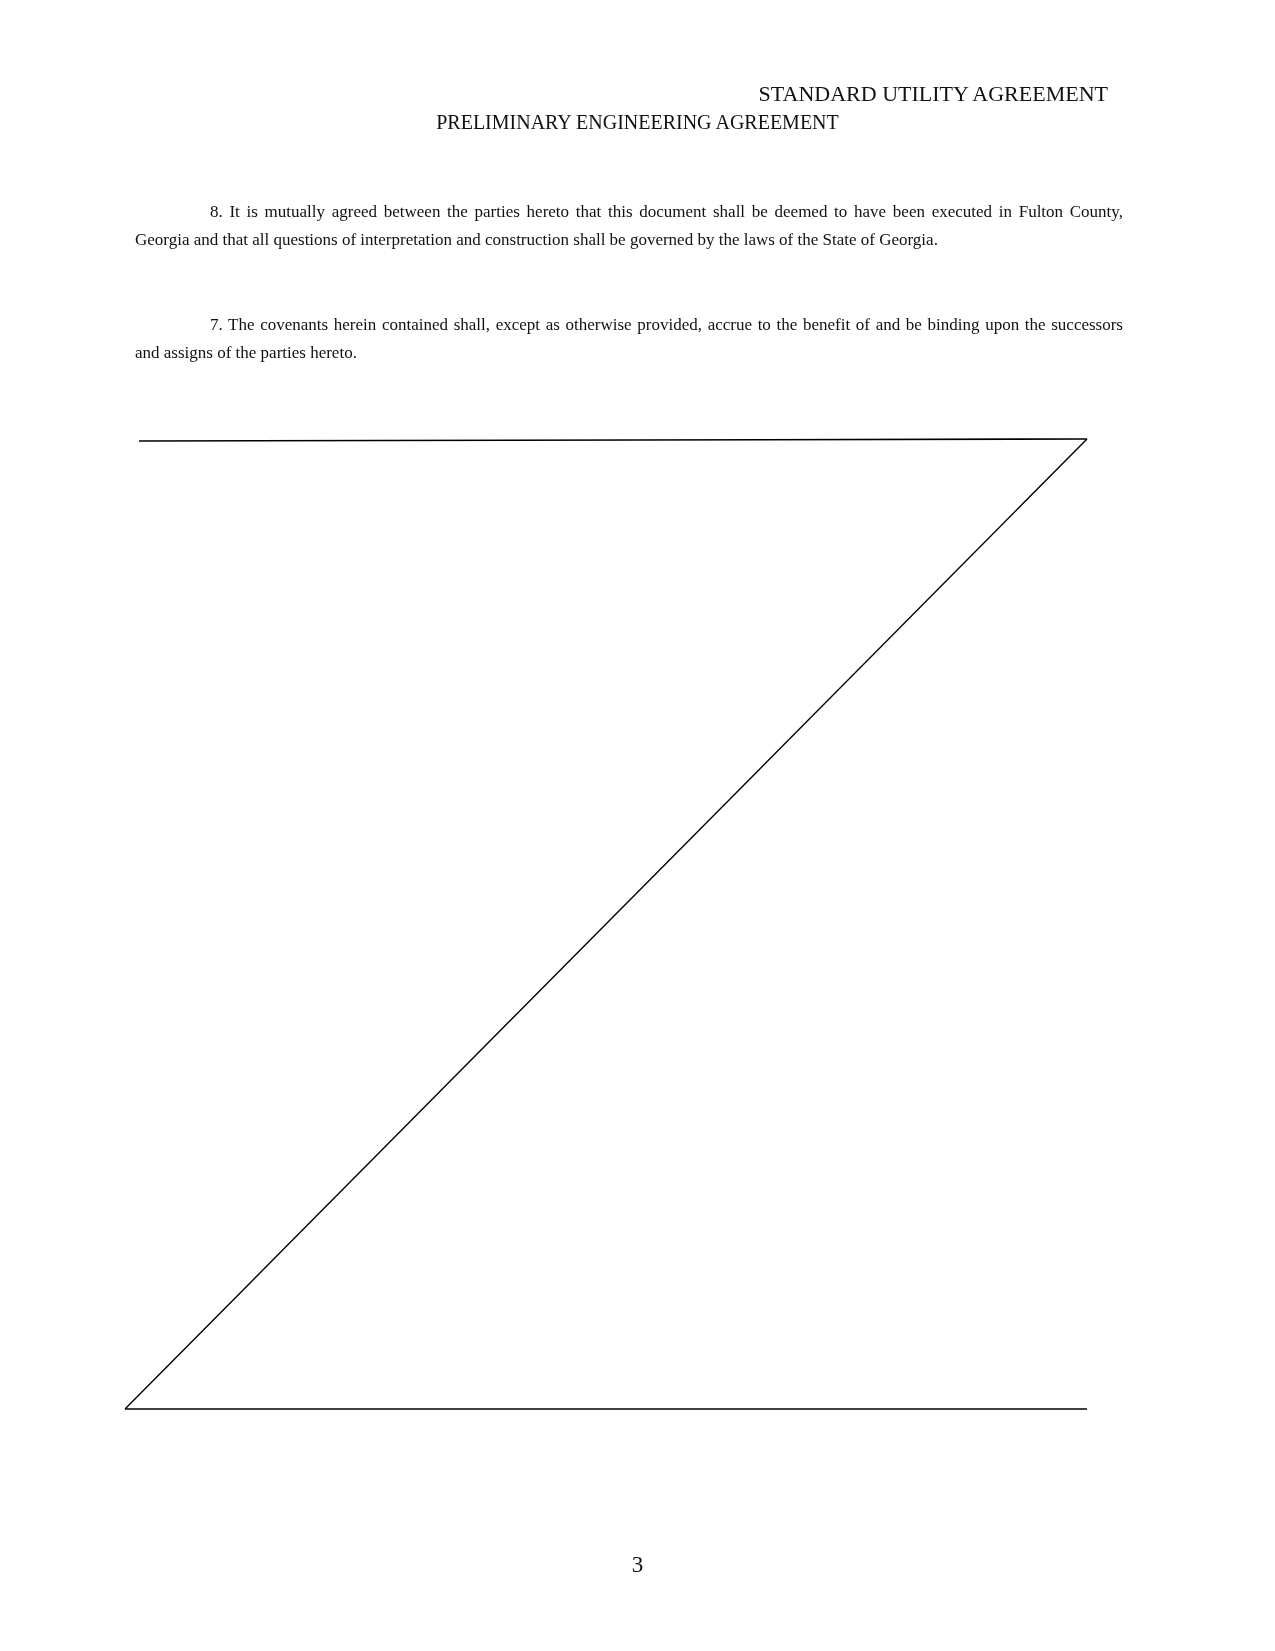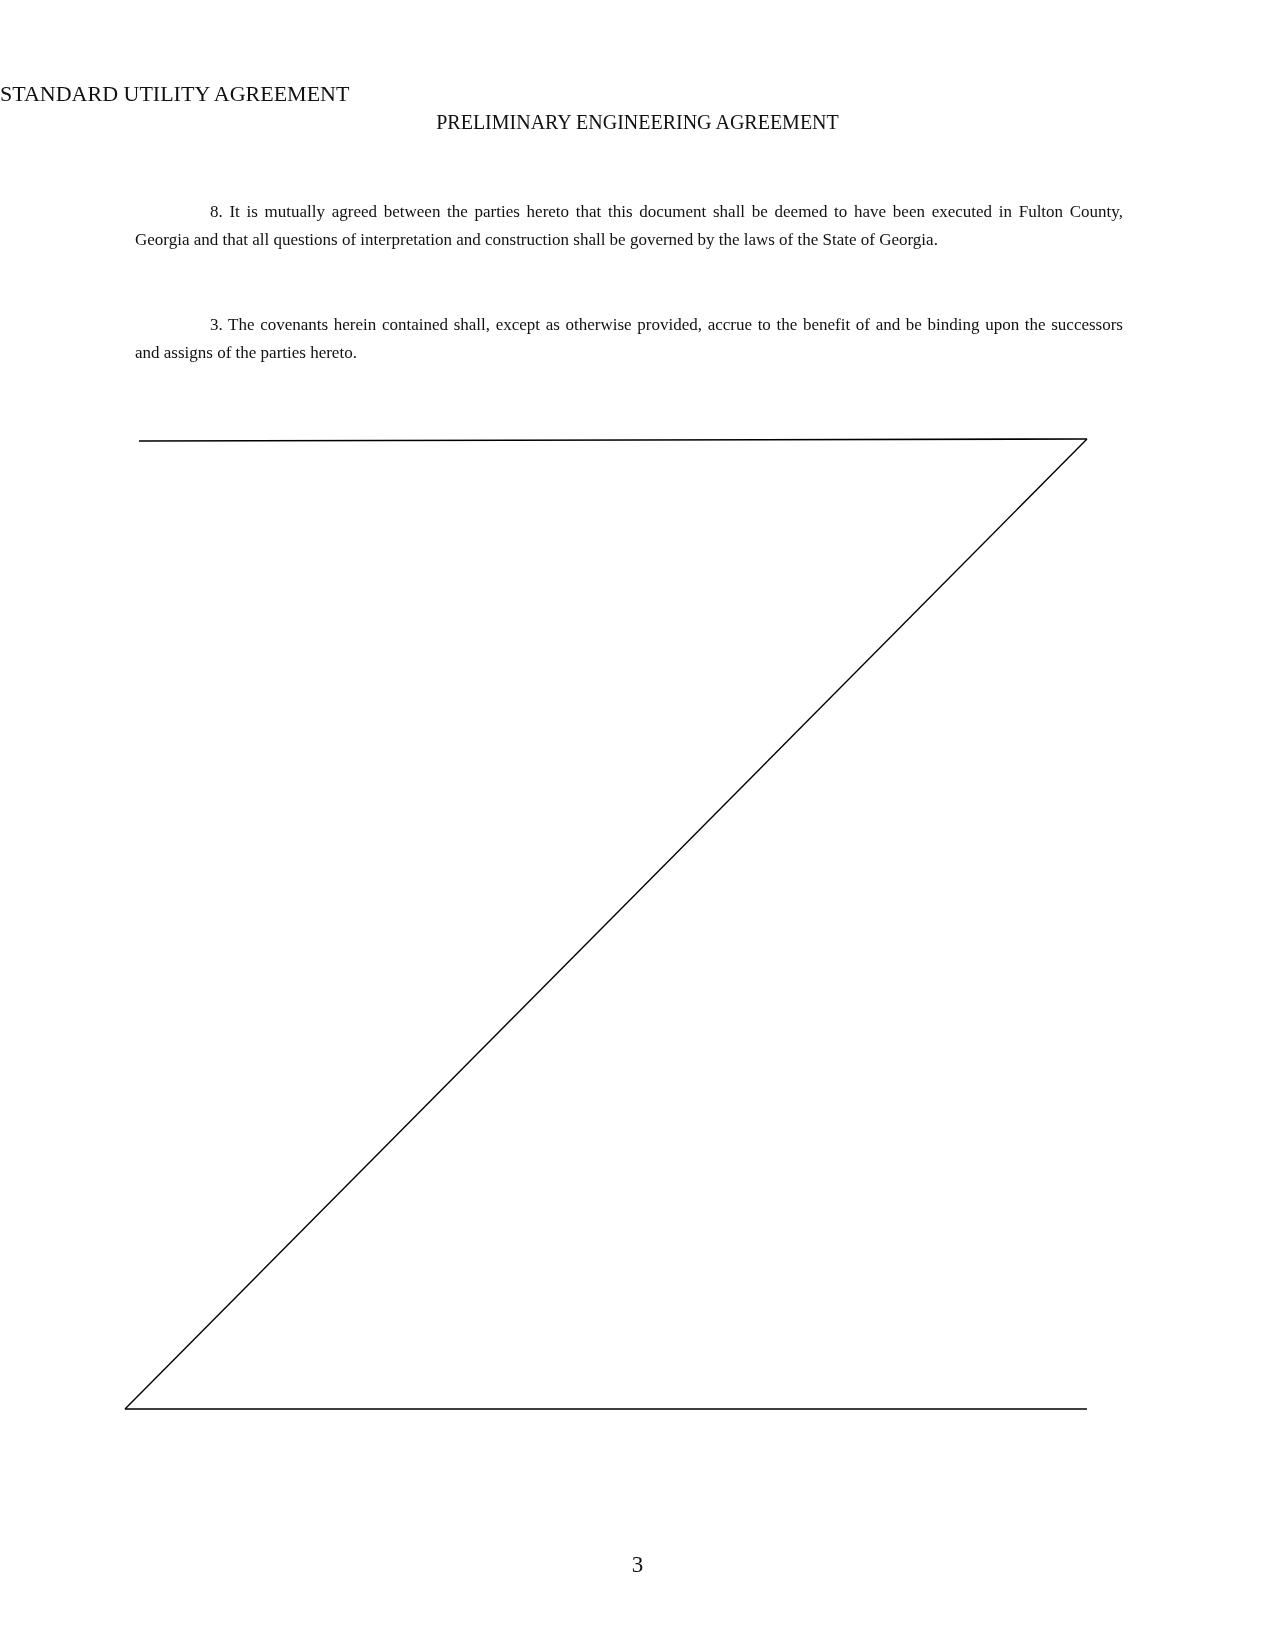--- a/index.html
+++ b/index.html
@@ -1,37 +1,37 @@
 <!DOCTYPE html>
 <html><head>
 <meta charset="utf-8">
 <style>
   html, body { margin: 0; padding: 0; background: #ffffff; }
   body { width: 1275px; height: 1651px; position: relative; overflow: hidden;
          font-family: "Liberation Serif", "DejaVu Serif", serif; color: #111111; }
-  .title1 { position: absolute; top: 81px; left: 0; width: 1143px; text-align: left;
+  .title1 { position: absolute; top: 81px; left: 0; width: 1143px; text-align: right;
             font-size: 22px; line-height: 26px; padding-right: 35px; box-sizing: border-box; }
   .title2 { position: absolute; top: 110px; left: 0; width: 1275px; text-align: center;
             font-size: 20px; line-height: 24px; padding-left: 0px; box-sizing: border-box; }
   .para { position: absolute; left: 135px; width: 988px; font-size: 17px; line-height: 28px;
           text-align: justify; text-indent: 75px; }
   .p8 { top: 198px; }
   .p9 { top: 311px; }
   .page-number { position: absolute; top: 1552px; left: 0; width: 1275px; text-align: center;
                  font-size: 23px; line-height: 26px; }
   svg.z { position: absolute; left: 0; top: 0; }
 </style>
 </head>
 <body>
 
 <div class="title1">STANDARD UTILITY AGREEMENT</div>
 <div class="title2">PRELIMINARY ENGINEERING AGREEMENT</div>
 
 <p class="para p8" style="margin:0;">8.  It is mutually agreed between the parties hereto that this document shall be deemed to have been executed in Fulton County, Georgia and that all questions of interpretation and construction shall be governed by the laws of the State of Georgia.</p>
-<p class="para p9" style="margin:0;">3.  The covenants herein contained shall, except as otherwise provided, accrue to the benefit of and be binding upon the successors and assigns of the parties hereto.</p>
+<p class="para p9" style="margin:0;">7.  The covenants herein contained shall, except as otherwise provided, accrue to the benefit of and be binding upon the successors and assigns of the parties hereto.</p>
 
 <svg class="z" width="1275" height="1651" viewBox="0 0 1275 1651" xmlns="http://www.w3.org/2000/svg">
   <line x1="139" y1="441" x2="1087" y2="439" stroke="#000000" stroke-width="1.6"></line>
   <line x1="1087" y1="439" x2="125" y2="1409" stroke="#000000" stroke-width="1.4"></line>
   <line x1="125" y1="1409" x2="1087" y2="1409" stroke="#000000" stroke-width="1.6"></line>
 </svg>
 
 <div class="page-number">3</div>
 
 </body></html>

